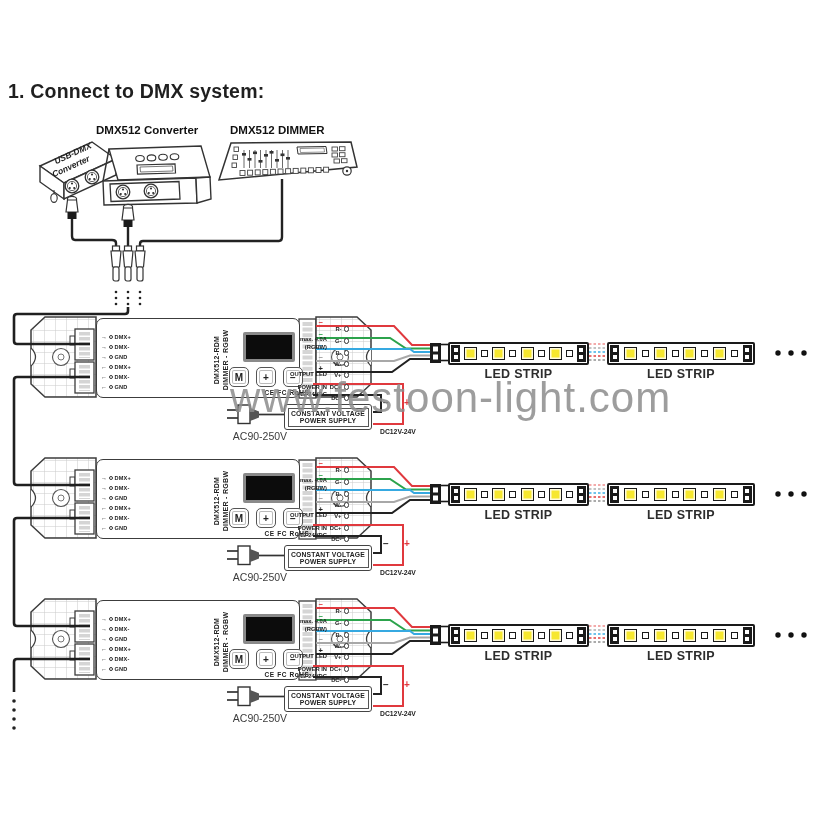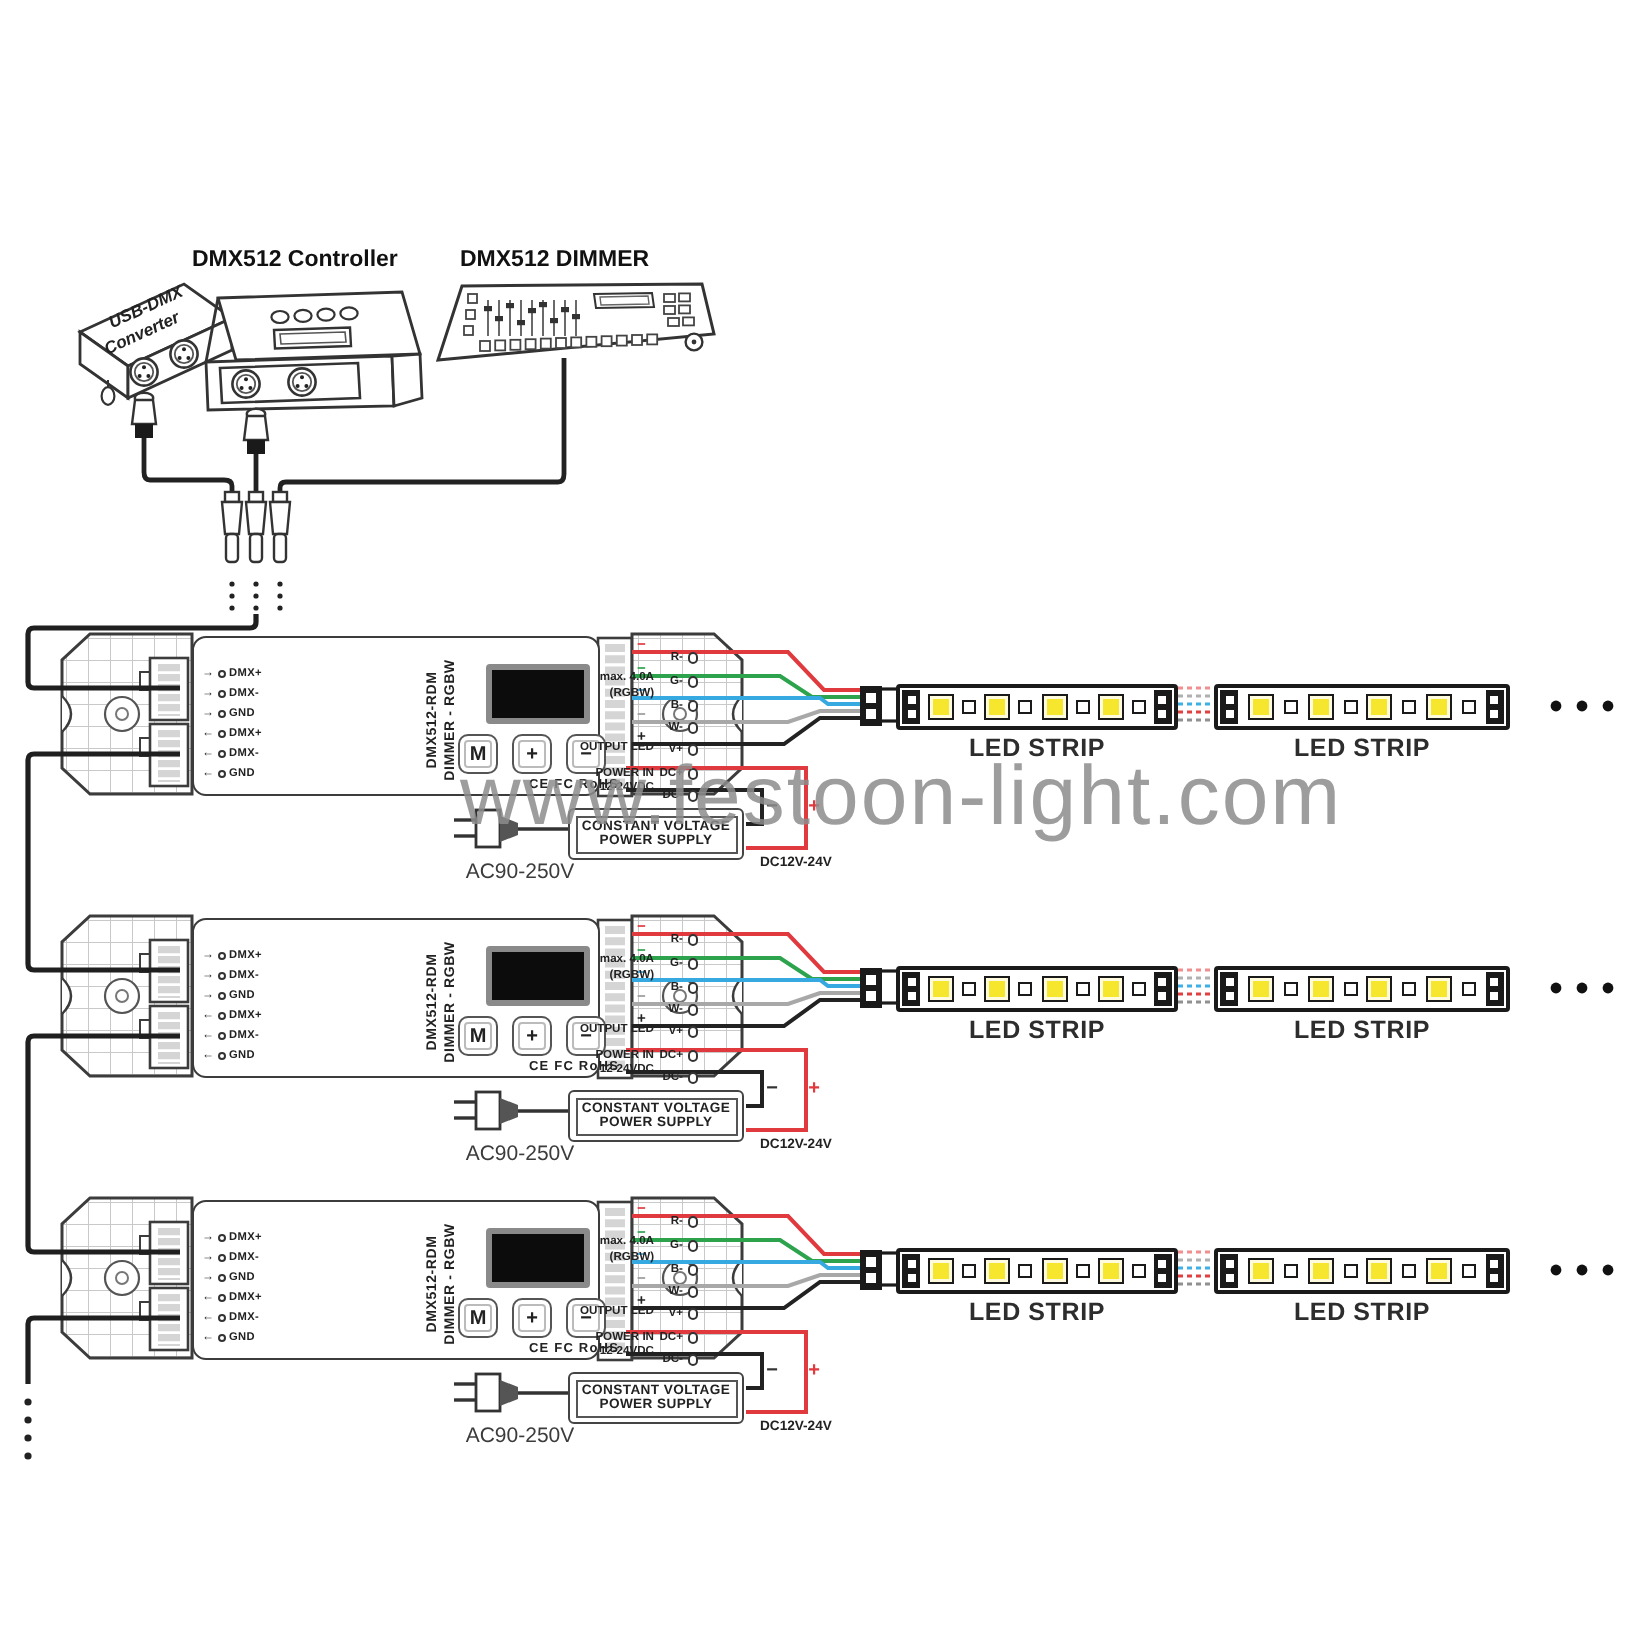--- a/index.html
+++ b/index.html
@@ -60,21 +60,22 @@
   .dclbl{position:absolute;left:380px;font-size:6.8px;font-weight:700;color:#222;}
 
   #watermark{left:230px;top:374px;font-size:42px;color:#8d8d8d;opacity:.85;letter-spacing:1px;
              z-index:6;white-space:nowrap;}
 </style>
 </head>
 <body>
 
 <div id="stage">
 
-  <div id="lbl-controller" class="abs devlabel">DMX512 Controller</div>
+  <div id="title" class="abs">1. Connect to DMX system:</div>
+  <div id="lbl-controller" class="abs devlabel">DMX512 Converter</div>
   <div id="lbl-console" class="abs devlabel">DMX512 DIMMER</div>
 
   <svg id="diagram" width="815" height="815" viewBox="0 0 815 815">
     <defs>
       <pattern id="grid" width="11" height="11" patternUnits="userSpaceOnUse">
         <path d="M11 0H0V11" fill="none" stroke="#c9c9c9" stroke-width="1"></path>
       </pattern>
 
       <g id="plugm">
         <ellipse cx="0" cy="2" rx="4.6" ry="2.6" fill="#fff" stroke="#333" stroke-width="1.2"></ellipse>

